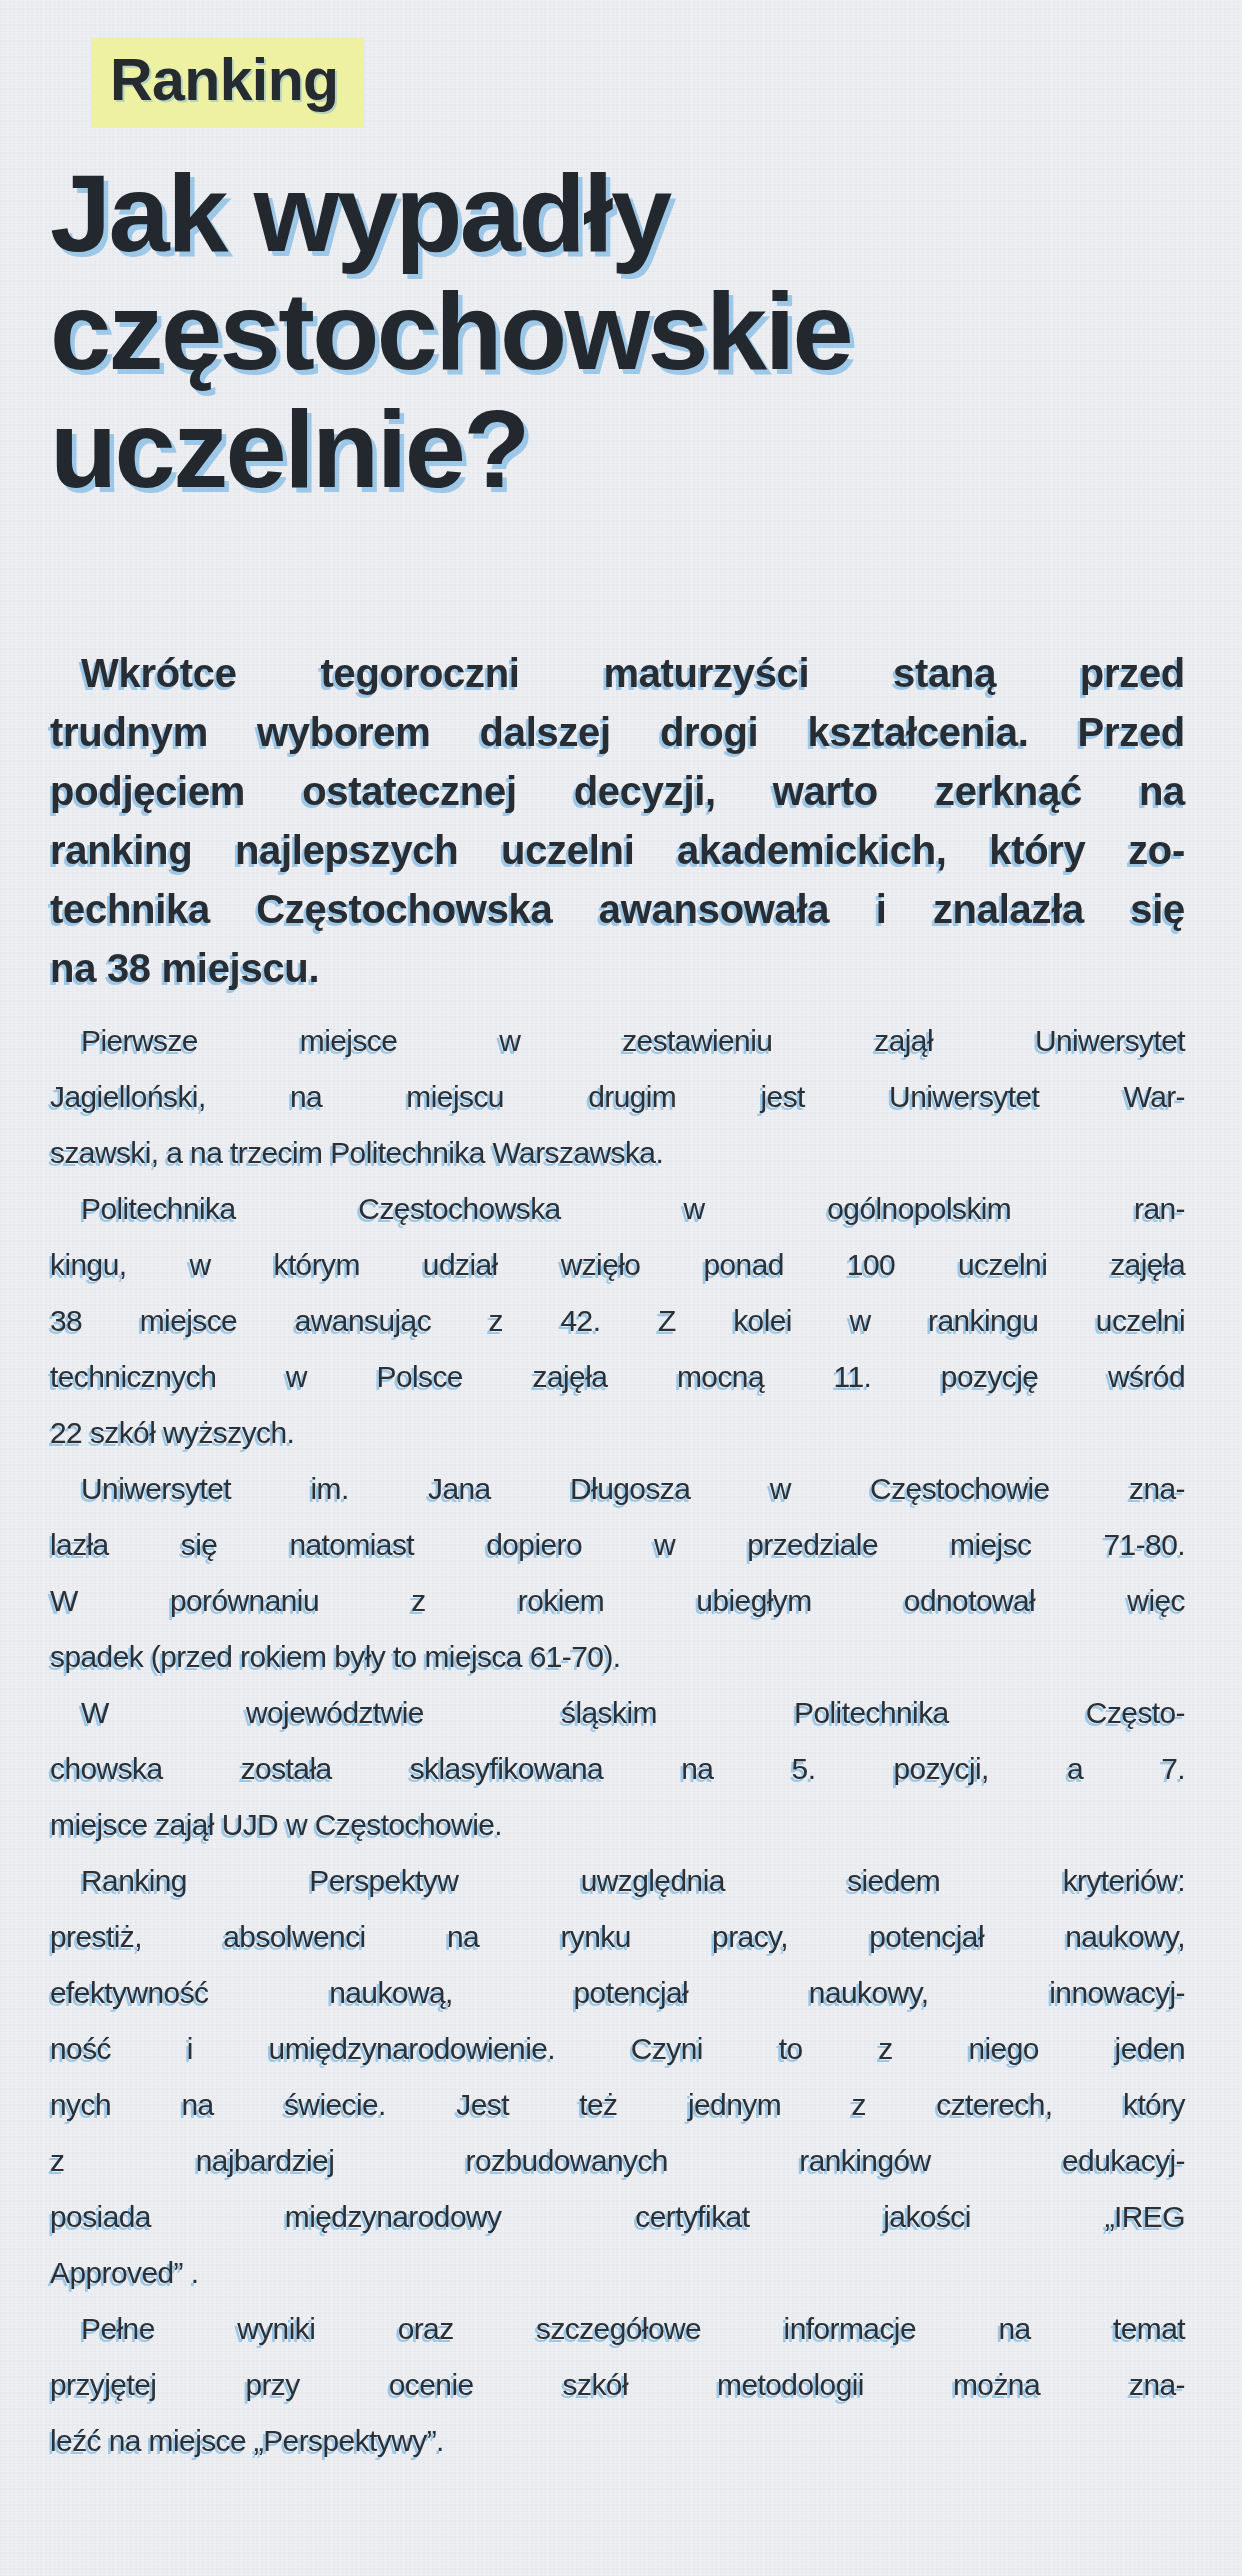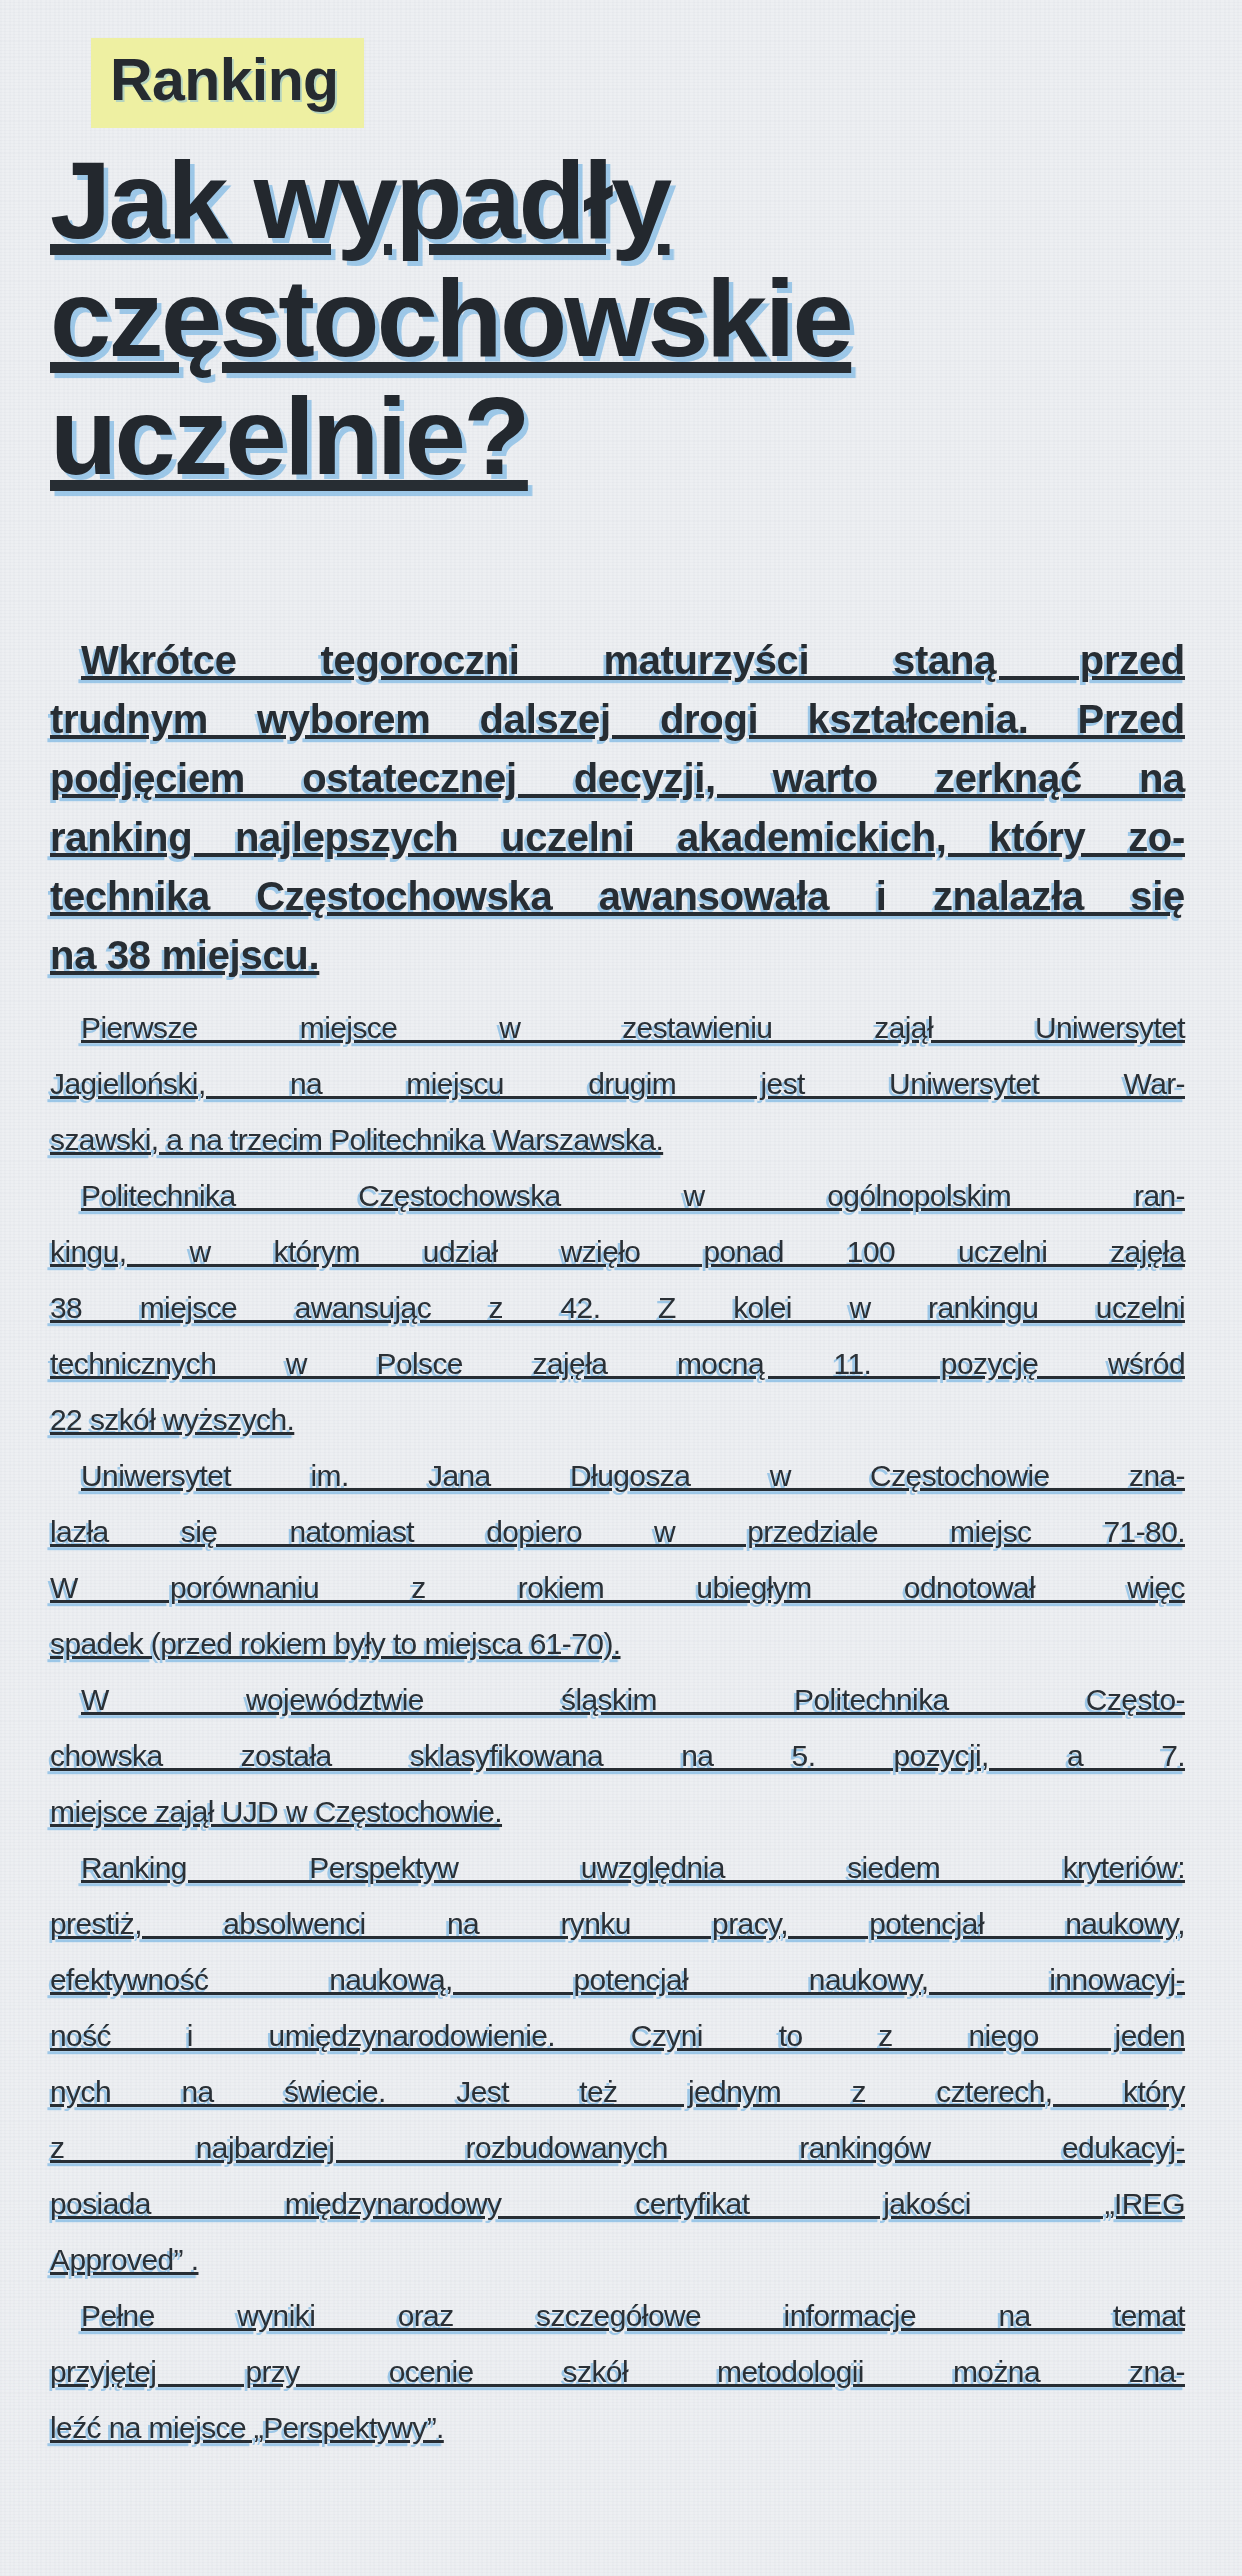--- a/index.html
+++ b/index.html
@@ -15,35 +15,34 @@
     position:relative;
     width:1243px;height:2576px;
     margin:0 auto;
     background-color:var(--paper);
     background-image:
       repeating-linear-gradient(0deg, rgba(130,140,160,0.035) 0 1.3px, rgba(0,0,0,0) 1.3px 3.2px),
       repeating-linear-gradient(90deg, rgba(130,140,160,0.03) 0 1.9px, rgba(0,0,0,0) 1.9px 4.5px);
     overflow:hidden;
     padding:38px 58px 8px 50px;
     color:var(--ink);
-    text-decoration:underline;
   }
   
   .kicker-wrap{margin-left:41px;}
   .kicker{
     display:inline-block;
     background:var(--highlight);
     padding:7.7px 25.6px 14px 19px;
     font-size:59px;font-weight:700;letter-spacing:-0.6px;
     color:#262b30;
     text-shadow:1.9px 1.9px 0 rgba(108,176,226,.45);
   }
   
   .headline{
-    margin-top:13px;
+    margin-top:26px;
     font-size:110px;font-weight:800;letter-spacing:-2.6px;
     line-height:118px;
     color:#23282e;
   }
   .hline{text-shadow:4.5px 5.1px 0 var(--ghost);}
   
   .lead{
     margin-top:136px;
     font-size:40px;font-weight:700;letter-spacing:-0.3px;
     line-height:59px;

